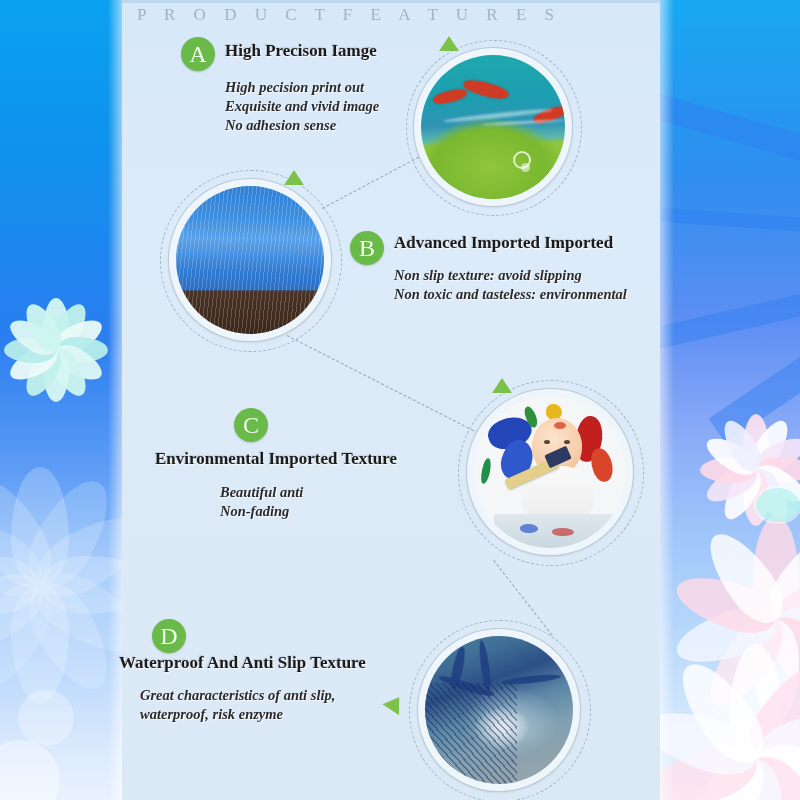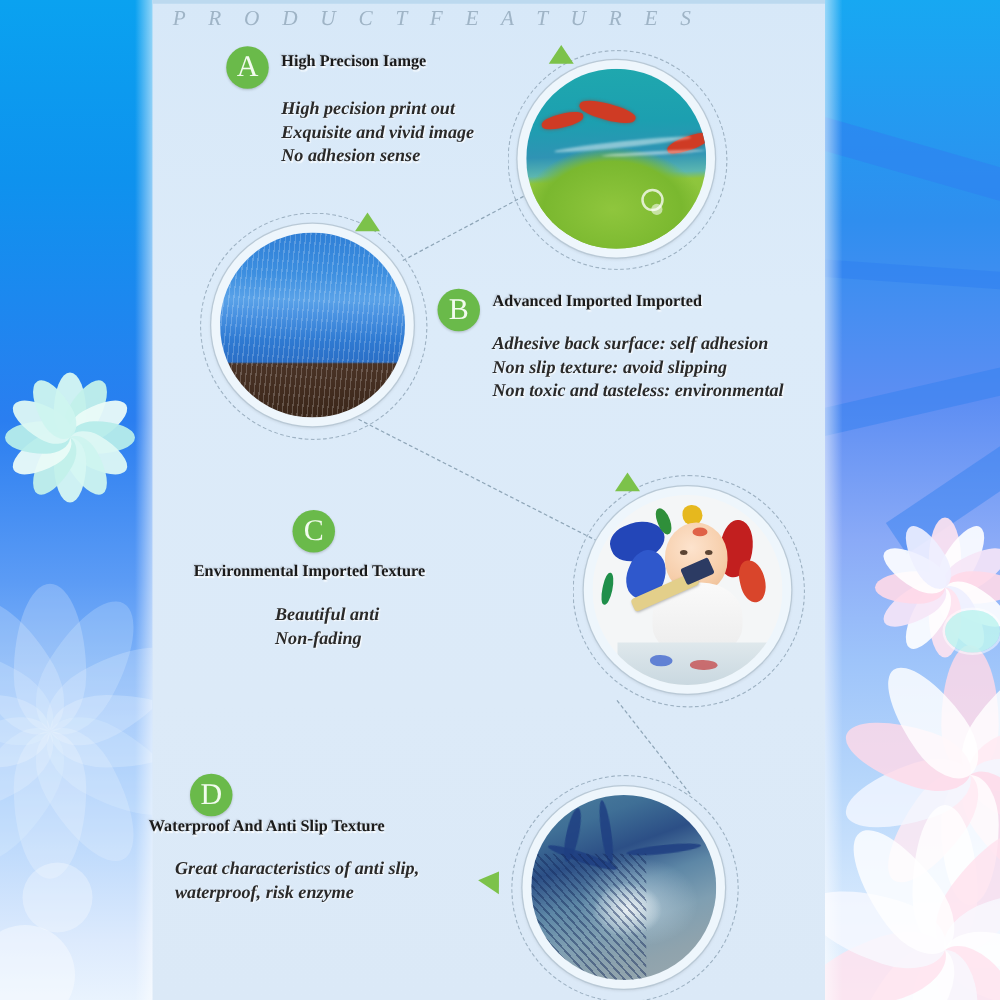--- a/index.html
+++ b/index.html
@@ -32,29 +32,29 @@
   
   .shard{position:absolute;background:#2f7ff0;opacity:.55;}
 
   
   #panel{position:absolute;left:122px;top:0;width:538px;height:800px;
      background:linear-gradient(180deg,#d7e8f8 0%,#dcebf9 30%,#dceaf8 70%,#dbe9f7 100%);}
   #panel-top-rule{position:absolute;left:0;top:0;width:100%;height:3px;
      background:#bcd9ef;}
 
   #title{position:absolute;left:0;top:5px;width:454px;text-align:center;
-     font-size:17px;letter-spacing:7px;color:#9fb4c6;font-style:italic;
+     font-size:17px;letter-spacing:7px;color:#9fb4c6;
      font-family:"Liberation Serif", serif;}
 
   
   .badge{position:absolute;width:34px;height:34px;border-radius:50%;
      background:#6aba4a;color:#f2fbee;font-size:24px;line-height:34px;
      text-align:center;font-family:"Liberation Serif", serif;
      box-shadow:0 1px 2px rgba(0,0,0,.18);}
-  .heading{position:absolute;font-size:13px;font-weight:bold;color:#1b1b1b;
+  .heading{position:absolute;font-size:17px;font-weight:bold;color:#1b1b1b;
      white-space:nowrap;font-family:"Liberation Serif", serif;
      text-shadow:1px 1px 1px rgba(255,255,255,.9),-1px -1px 1px rgba(140,150,160,.35);}
   .body-line{font-size:14.5px;font-style:italic;font-weight:bold;color:#2a2a2a;
      white-space:nowrap;line-height:19px;font-family:"Liberation Serif", serif;
      text-shadow:1px 1px 1px rgba(255,255,255,.85);}
   .body-block{position:absolute;}
 
   
   .photo-wrap{position:absolute;}
   .dash-ring{position:absolute;border-radius:50%;
@@ -239,21 +239,20 @@
         <div id="photo-b-img">
             <div class="weave"></div>
           </div>
       </div>
       <div class="arrow" style="left:126px;top:2px;"></div>
     </div>
 
     <div class="badge" style="left:228px;top:231px;">B</div>
     <div class="heading" style="left:272px;top:233px;">Advanced Imported Imported</div>
     <div class="body-block" style="left:272px;top:266px;">
-      <div class="body-line">Adhesive back surface: self adhesion</div>
       <div class="body-line">Non slip texture: avoid slipping</div>
       <div class="body-line">Non toxic and tasteless: environmental</div>
     </div>
 
     <div class="badge" style="left:112px;top:408px;">C</div>
     <div class="heading" style="left:33px;top:449px;">Environmental Imported Texture</div>
     <div class="body-block" style="left:98px;top:483px;">
       <div class="body-line">Beautiful anti</div>
       <div class="body-line">Non-fading</div>
     </div>

